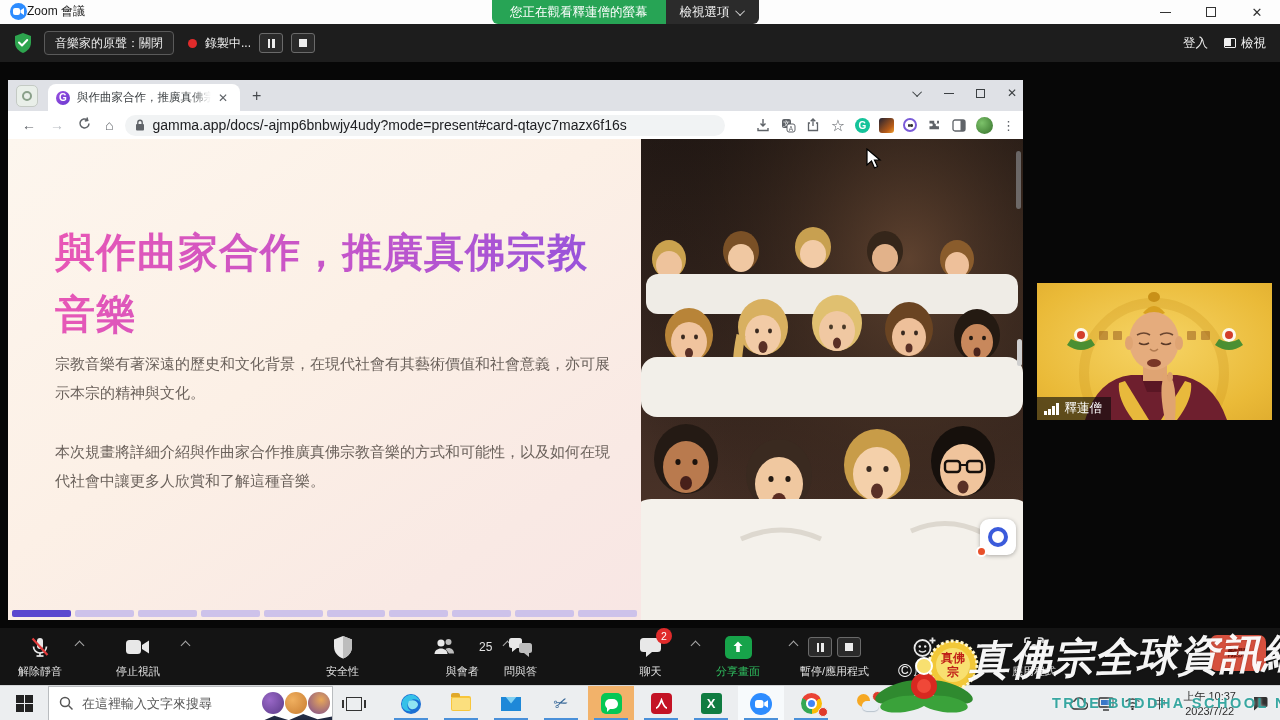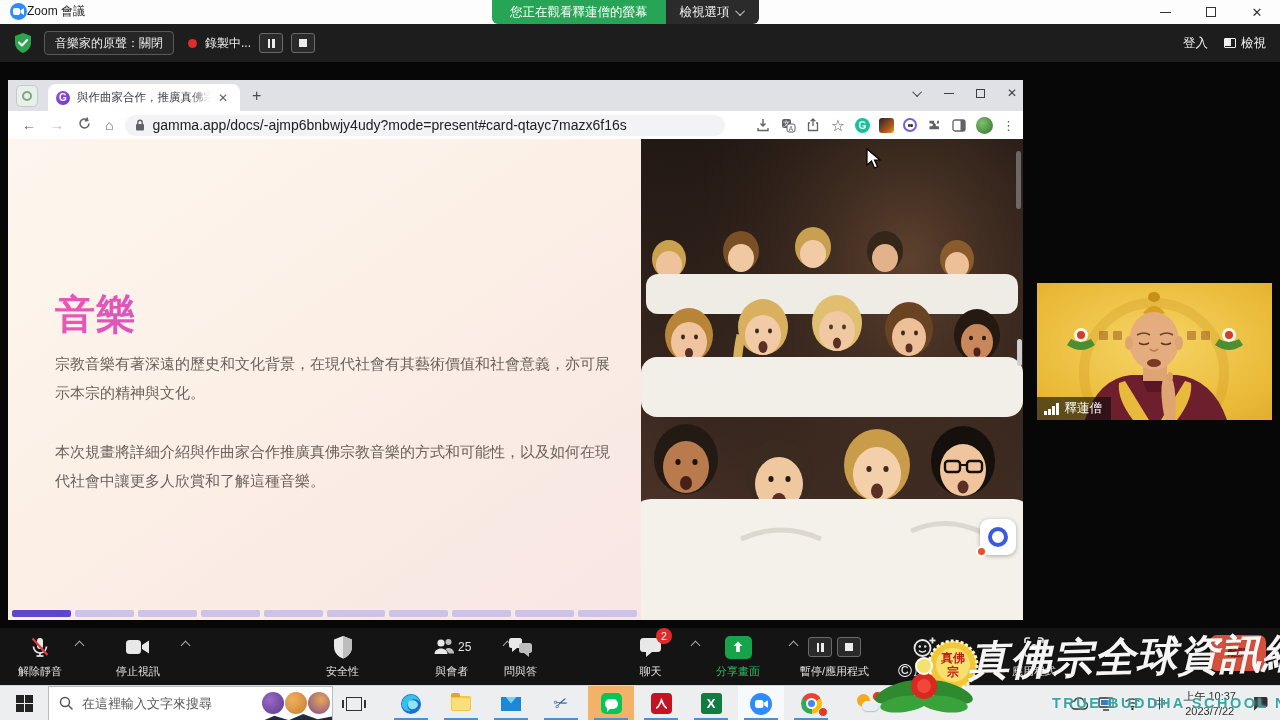--- a/index.html
+++ b/index.html
@@ -96,21 +96,21 @@
   .vname span { color:#fff; font-size:12.5px; }
   .sigbars { display:flex; align-items:flex-end; gap:1.5px; height:12px; }
   .sigbars i { width:2.5px; background:#fff; display:block; }
 
   
   .zoombar { position:absolute; left:0; top:628px; width:1280px; height:57px; background:#141414; z-index:5; }
   .zitem { position:absolute; top:6px; display:flex; flex-direction:column; align-items:center; cursor:pointer; }
   .zlabel { font-size:11px; color:#e2e2e2; margin-top:4px; white-space:nowrap; }
   .zico { height:26px; display:flex; align-items:center; justify-content:center; position:relative; }
   .chv-up { width:7px; height:7px; border-left:1.5px solid #a8a8a8; border-top:1.5px solid #a8a8a8; transform:rotate(45deg); display:inline-block; position:absolute; top:14px; cursor:pointer; }
-  .pcount { color:#e2e2e2; font-size:12px; margin-left:0; }
+  .pcount { color:#e2e2e2; font-size:12px; margin-left:21px; }
   .badge { position:absolute; top:-6px; right:-9px; min-width:16px; height:16px; border-radius:8px; background:#e02b2b; color:#fff; font-size:10.5px; display:flex; align-items:center; justify-content:center; padding:0 4px; }
   .share-sq { width:27px; height:23px; background:#17a34a; border-radius:5px; display:flex; align-items:center; justify-content:center; }
   .zlabel.green { color:#2fbf5f; }
   .leave-btn { position:absolute; right:14px; top:7px; width:56px; height:36px; background:#d6503e; border:none; border-radius:7px; color:#6e110a; font-size:10px; font-weight:bold; cursor:pointer; }
 
   
   .watermark { position:absolute; left:0; top:0; width:1280px; height:720px; z-index:12; pointer-events:none; }
   .wm-main { position:absolute; left:968px; top:630px; width:312px; font-size:41px; font-weight:bold; font-style:italic; color:rgba(255,255,255,.96); letter-spacing:1px; transform:rotate(-1.5deg); text-shadow:0 0 2px rgba(0,0,0,.25); white-space:nowrap; }
   .wm-c { position:absolute; left:898px; top:660px; font-size:19px; color:rgba(255,255,255,.95); }
   .wm-sub { position:absolute; left:1052px; top:695px; font-size:14.5px; font-weight:bold; letter-spacing:2.5px; color:rgba(36,158,152,.9); text-shadow:0 0 3px rgba(255,255,255,.8); white-space:nowrap; }
@@ -304,21 +304,21 @@
               </svg>
           </span>
           <span class="avatar"></span>
           <span class="menu3">⋮</span>
         </div>
       </div>
 
       <div class="content">
         <div class="slide">
           <div class="slide-title">
-            <br>
+            <span>與作曲家合作，推廣真佛宗教</span><br>
             <span>音樂</span>
           </div>
           <p class="slide-body sb1">宗教音樂有著深遠的歷史和文化背景，在現代社會有其藝術價值和社會意義，亦可展示本宗的精神與文化。</p>
           <p class="slide-body sb2">本次規畫將詳細介紹與作曲家合作推廣真佛宗教音樂的方式和可能性，以及如何在現代社會中讓更多人欣賞和了解這種音樂。</p>
           <div class="progress">
             <span class="fill"></span>
               <span></span>
               <span></span>
               <span></span>
               <span></span>

